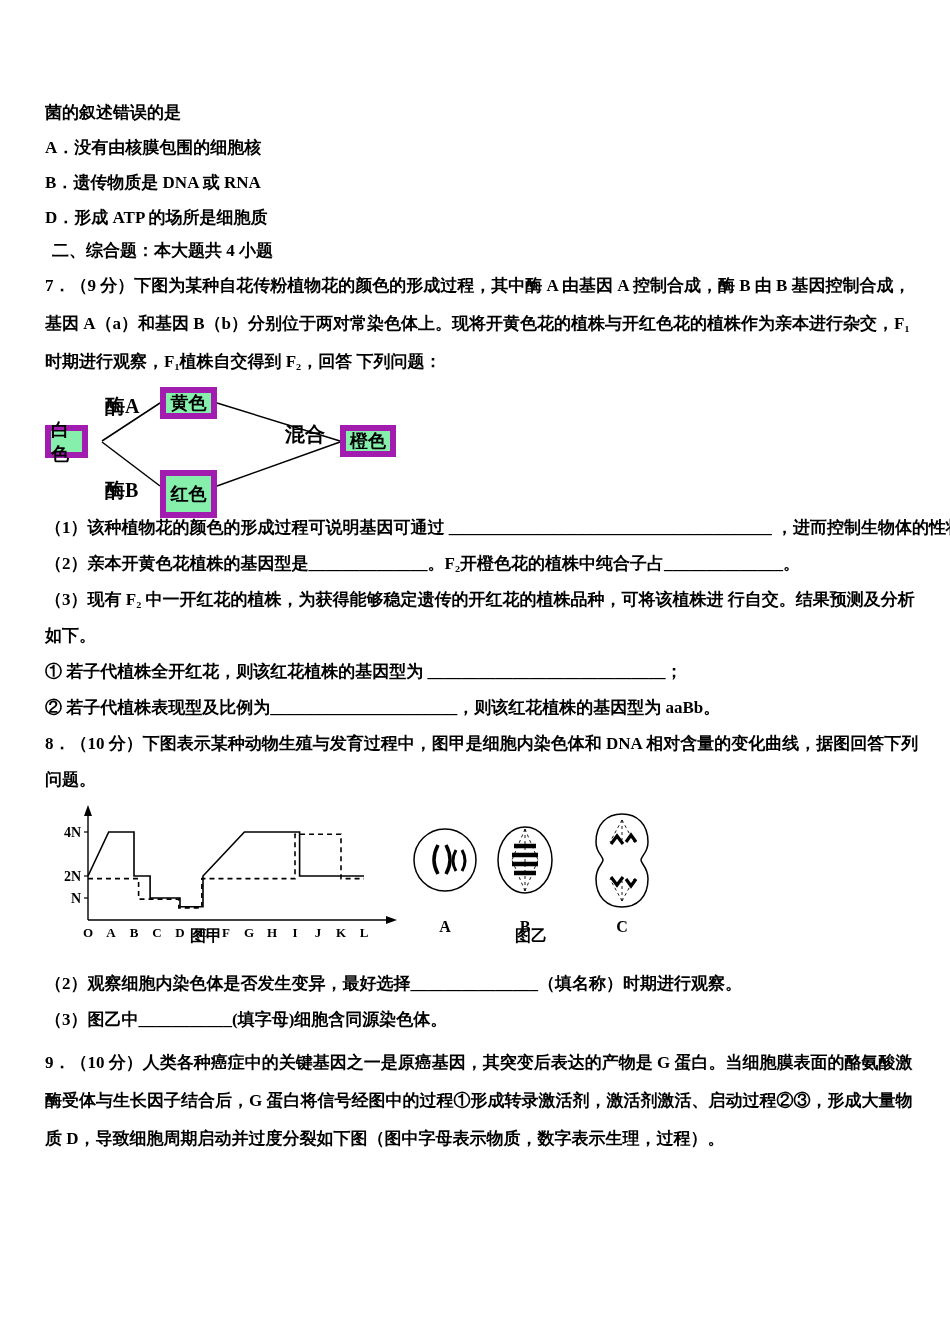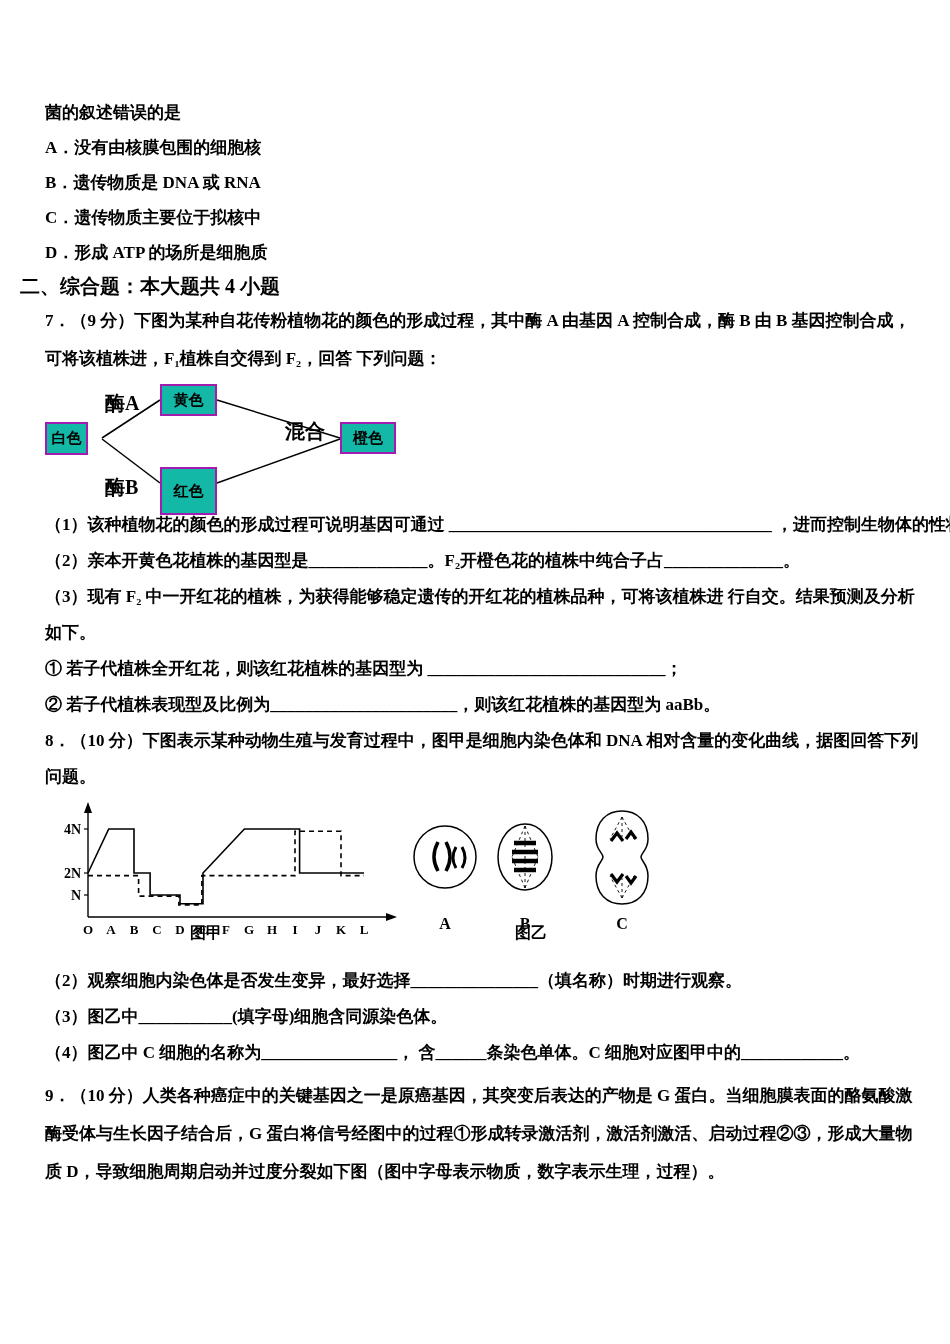--- a/index.html
+++ b/index.html
@@ -6,53 +6,53 @@
   .page{
     width:950px;height:1344px;background:#ffffff;color:#000;
     font-family:"Liberation Serif","DejaVu Serif",serif;
     font-weight:600;position:relative;box-sizing:border-box;
     padding-top:95px;overflow:hidden;border-radius:15px;
   }
   p{margin:0;}
   .tline{font-size:17px;line-height:35px;padding:0 40px 0 45px;white-space:nowrap;}
   .lh36{line-height:36px;}
   .lh38{line-height:38px;}
-  .section-h{font-size:20px;line-height:32px;padding:0 40px 0 20px;white-space:nowrap;}
+  .section-h{font-size:17px;line-height:32px;padding:0 40px 0 52px;white-space:nowrap;}
 
   
   .flow-diagram{position:relative;width:430px;height:125px;margin:4px 0 0 45px;}
   .flow-diagram svg.lines{position:absolute;left:0;top:0;}
-  .dbox{position:absolute;border:2px solid #a21caf;display:flex;align-items:center;justify-content:center;
-        font-size:15px;box-sizing:border-box;background:#14b8a6;}
+  .dbox{position:absolute;border:6px solid #a21caf;display:flex;align-items:center;justify-content:center;
+        font-size:18px;box-sizing:border-box;background:#86efac;}
   .dlabel{position:absolute;font-size:20px;}
 
   
   .figure-row{position:relative;height:160px;text-align:center;}
   .graph-svg{position:absolute;left:52px;top:0;}
   .cells-svg{position:absolute;left:400px;top:4px;}
   .caption{position:absolute;font-size:16px;}
   .cap-jia{left:190px;top:128px;}
   .cap-yi{left:515px;top:128px;}
   svg text{font-family:"Liberation Serif","DejaVu Serif",serif;fill:#000;font-weight:600;}
 </style>
 </head>
 <body>
 
 <div class="page">
 
   <p class="tline">菌的叙述错误的是</p>
   <p class="tline">A．没有由核膜包围的细胞核</p>
   <p class="tline">B．遗传物质是 DNA 或 RNA</p>
-  <p class="tline">C．遗传物质主要位于拟核中</p>
   <p class="tline">D．形成 ATP 的场所是细胞质</p>
 
   <p class="section-h">二、综合题：本大题共 4 小题</p>
 
   <p class="tline lh38">7．（9 分）下图为某种自花传粉植物花的颜色的形成过程，其中酶 A 由基因 A 控制合成，酶 B 由 B 基因控制合成，</p>
-  <p class="tline lh38">可将该植株进，F₁植株自交得到 F₂，回答 下列问题：</p>
+  <p class="tline lh38">基因 A（a）和基因 B（b）分别位于两对常染色体上。现将开黄色花的植株与开红色花的植株作为亲本进行杂交，F₁</p>
+  <p class="tline lh38">时期进行观察，F₁植株自交得到 F₂，回答 下列问题：</p>
 
   <div class="flow-diagram">
     <svg class="lines" width="430" height="125" viewBox="0 0 430 125">
       <line x1="57" y1="56" x2="115" y2="18" stroke="#000" stroke-width="1.5"></line>
       <line x1="57" y1="57" x2="115" y2="101" stroke="#000" stroke-width="1.5"></line>
       <line x1="172" y1="18" x2="295" y2="56" stroke="#000" stroke-width="1.5"></line>
       <line x1="172" y1="101" x2="295" y2="57" stroke="#000" stroke-width="1.5"></line>
     </svg>
     <div class="dbox" style="left:0;top:40px;width:43px;height:33px;">白色</div>
     <div class="dbox" style="left:115px;top:2px;width:57px;height:32px;">黄色</div>
@@ -130,21 +130,20 @@
       <text x="222" y="130" text-anchor="middle" font-size="16">C</text>
     </svg>
 
     <div class="caption cap-jia">图甲</div>
     <div class="caption cap-yi">图乙</div>
   </div>
 
   <div style="margin-top:8px;">
     <p class="tline lh36">（2）观察细胞内染色体是否发生变异，最好选择_______________（填名称）时期进行观察。</p>
     <p class="tline lh36">（3）图乙中___________(填字母)细胞含同源染色体。</p>
-    <p class="tline lh36">（4）图乙中 C 细胞的名称为________________， 含______条染色单体。C 细胞对应图甲中的____________。</p>
   </div>
 
   <div style="margin-top:6px;">
     <p class="tline lh38">9．（10 分）人类各种癌症中的关键基因之一是原癌基因，其突变后表达的产物是 G 蛋白。当细胞膜表面的酪氨酸激</p>
     <p class="tline lh38">酶受体与生长因子结合后，G 蛋白将信号经图中的过程①形成转录激活剂，激活剂激活、启动过程②③，形成大量物</p>
     <p class="tline lh38">质 D，导致细胞周期启动并过度分裂如下图（图中字母表示物质，数字表示生理，过程）。</p>
   </div>
 
 </div>
 

